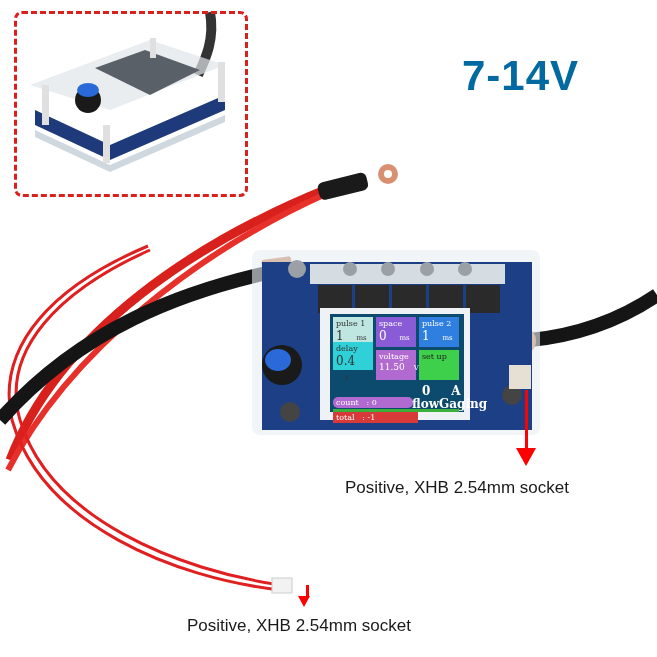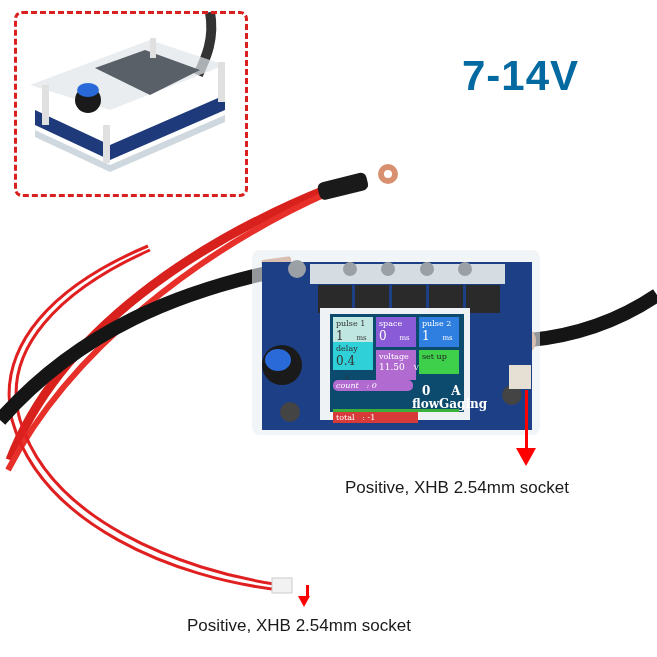--- a/index.html
+++ b/index.html
@@ -117,24 +117,24 @@
     <span class="v"><span>1</span> <span class="u">ms</span></span>
   </div>
   <div class="tile" style="left:3px;top:28px;width:40px;height:28px;background:#2fd0d8;color:#333;">
     <span>delay</span>
     <span class="v"><span>0.4</span> <span class="u">s</span></span>
   </div>
   <div class="tile" style="left:46px;top:36px;width:40px;height:30px;background:#b06ad0;">
     <span>voltage</span>
     <span class="v" style="font-size:9px;"><span>11.50</span><span class="u">V</span></span>
   </div>
-  <div class="tile" style="left:89px;top:36px;width:40px;height:24px;background:#3ed04a;color:#222;">
+  <div class="tile" style="left:89px;top:36px;width:40px;height:30px;background:#3ed04a;color:#222;">
     <span>set up</span>
   </div>
-  <div class="bar" style="left:3px;top:66px;width:80px;background:#b06ad0;border-radius:5px;font-style:italic;">
+  <div class="bar" style="left:3px;top:83px;width:80px;background:#b06ad0;border-radius:5px;">
     <span>count</span>&nbsp;&nbsp;&nbsp;<span>: 0</span>
   </div>
   <div class="lcd-text" style="left:92px;top:70px;">
     <span>0</span>&nbsp;&nbsp;&nbsp;&nbsp;&nbsp;<span>A</span>
   </div>
   <div class="bar" style="left:3px;top:98px;width:85px;background:#d83a3a;">
     <span>total</span>&nbsp;&nbsp;&nbsp;<span>: -1</span>
   </div>
   <div class="lcd-text" style="left:82px;top:83px;">flowGaging</div>
   <div class="abs" style="left:3px;top:95px;width:126px;height:3px;background:#3ab03a;"></div>

